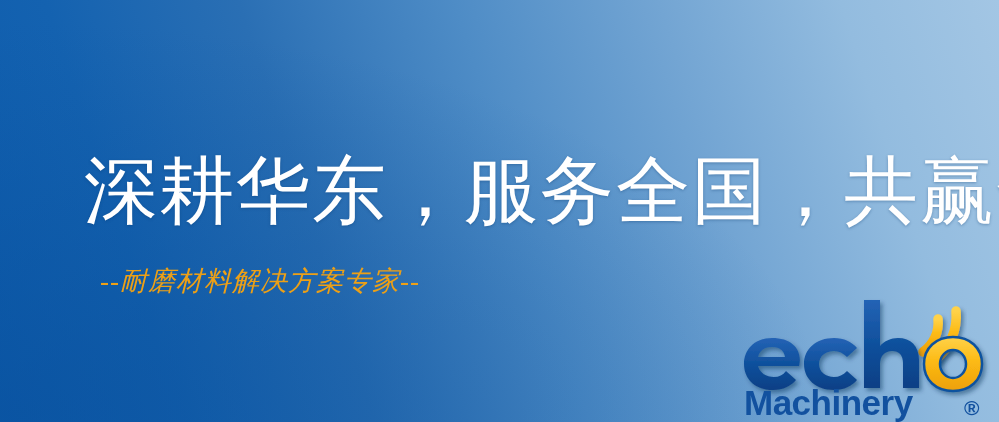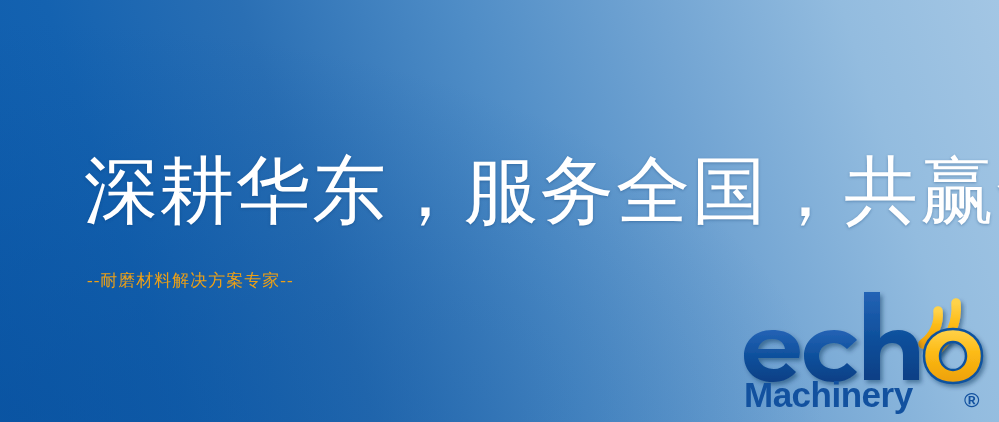--- a/index.html
+++ b/index.html
@@ -52,36 +52,37 @@
     font-weight:400;
     color:#ffffff;
     letter-spacing:2px;
     white-space:nowrap;
     text-shadow:0 1px 3px rgba(10,55,105,0.35);
   }
 
   
   .subtitle {
     position:absolute;
-    left:87px;
+    left:100px;
     top:266px;
     font-family:"Liberation Serif", "DejaVu Serif", serif;
-    font-size:17px;
+    font-size:27px;
     line-height:30px;
     font-weight:400;
     color:#eda016;
     letter-spacing:1px;
     white-space:nowrap;
+    font-style:italic;
   }
 
   
   .logo {
     position:absolute;
     left:742px;
-    top:284px;
+    top:292px;
     width:252px;
     height:130px;
   }
   .logo svg { display:block; width:252px; height:130px; }
 </style>
 </head>
 <body>
 
 <div id="banner">
 

